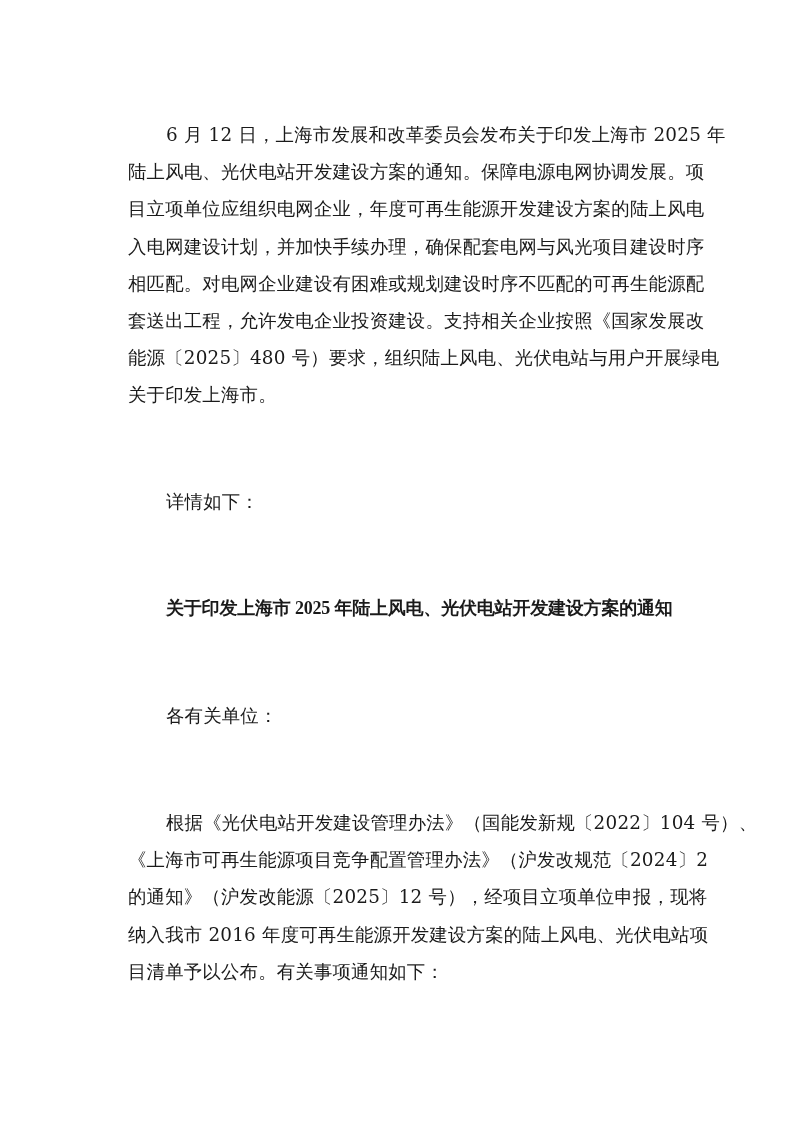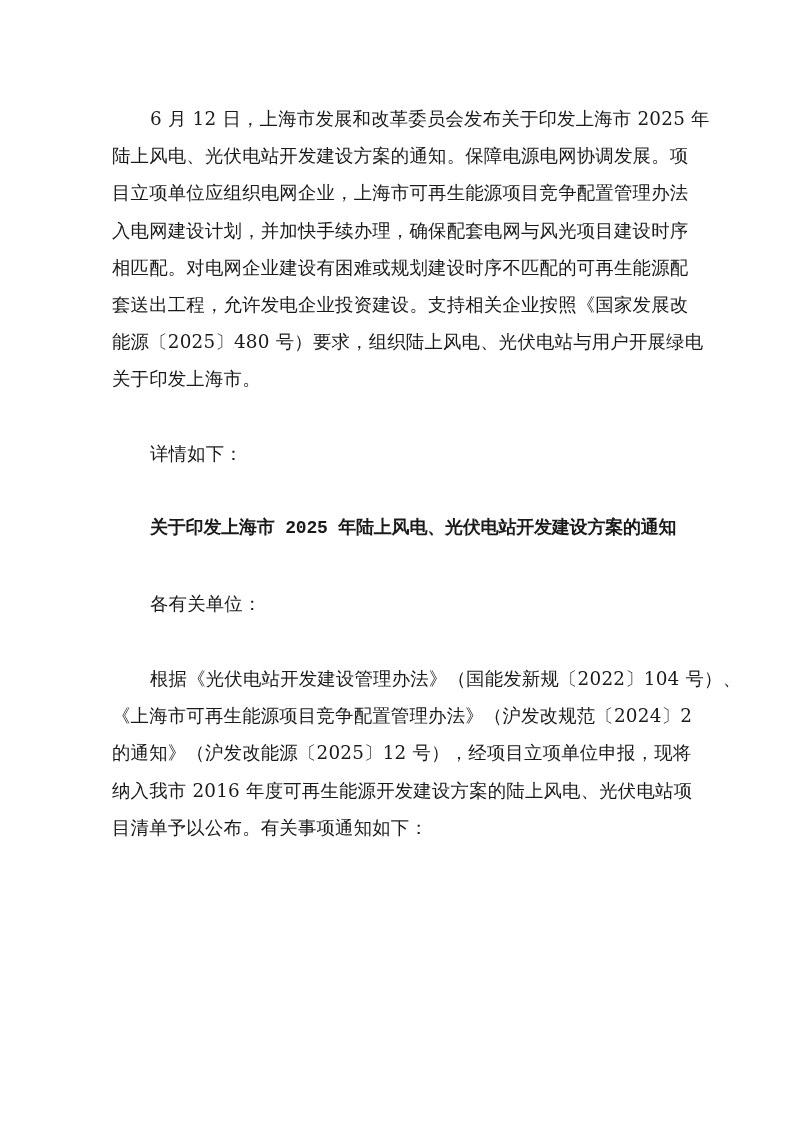--- a/index.html
+++ b/index.html
@@ -15,51 +15,51 @@
       font-family: "DejaVu Serif", "Liberation Serif", serif;
       color: #1a1a1a;
     }
     .page {
       position: absolute;
       left: 112px;
       top: 100px;
       width: 564px;
     }
     .para {
-      margin: 0;
+      margin: 16px;
       font-size: 18.4px;
       line-height: 37.2px;
       white-space: nowrap;
     }
     .line {
       display: block;
       height: 37.2px;
       letter-spacing: 0.2px;
     }
     .line.indent {
       padding-left: 38px;
     }
     .gap-1 { height: 37px; }
     .gap-2 { height: 38px; }
     .heading {
-      font-family: Liberation Mono, monospace;
+      font-family: Liberation Serif, serif;
       font-weight: bold;
       font-size: 18px;
       letter-spacing: -0.2px;
     }
   </style>
 </head>
 <body>
 
 <div class="page">
 
   <div class="para">
     <span class="line indent">6 月 12 日，上海市发展和改革委员会发布关于印发上海市 2025 年</span>
     <span class="line">陆上风电、光伏电站开发建设方案的通知。保障电源电网协调发展。项</span>
-    <span class="line">目立项单位应组织电网企业，上海市可再生能源项目竞争配置管理办法</span>
+    <span class="line">目立项单位应组织电网企业，年度可再生能源开发建设方案的陆上风电</span>
     <span class="line">入电网建设计划，并加快手续办理，确保配套电网与风光项目建设时序</span>
     <span class="line">相匹配。对电网企业建设有困难或规划建设时序不匹配的可再生能源配</span>
     <span class="line">套送出工程，允许发电企业投资建设。支持相关企业按照《国家发展改</span>
     <span class="line">能源〔2025〕480 号）要求，组织陆上风电、光伏电站与用户开展绿电</span>
     <span class="line">关于印发上海市。</span>
   </div>
 
   <div class="gap-1"></div>
 
   <div class="para">

